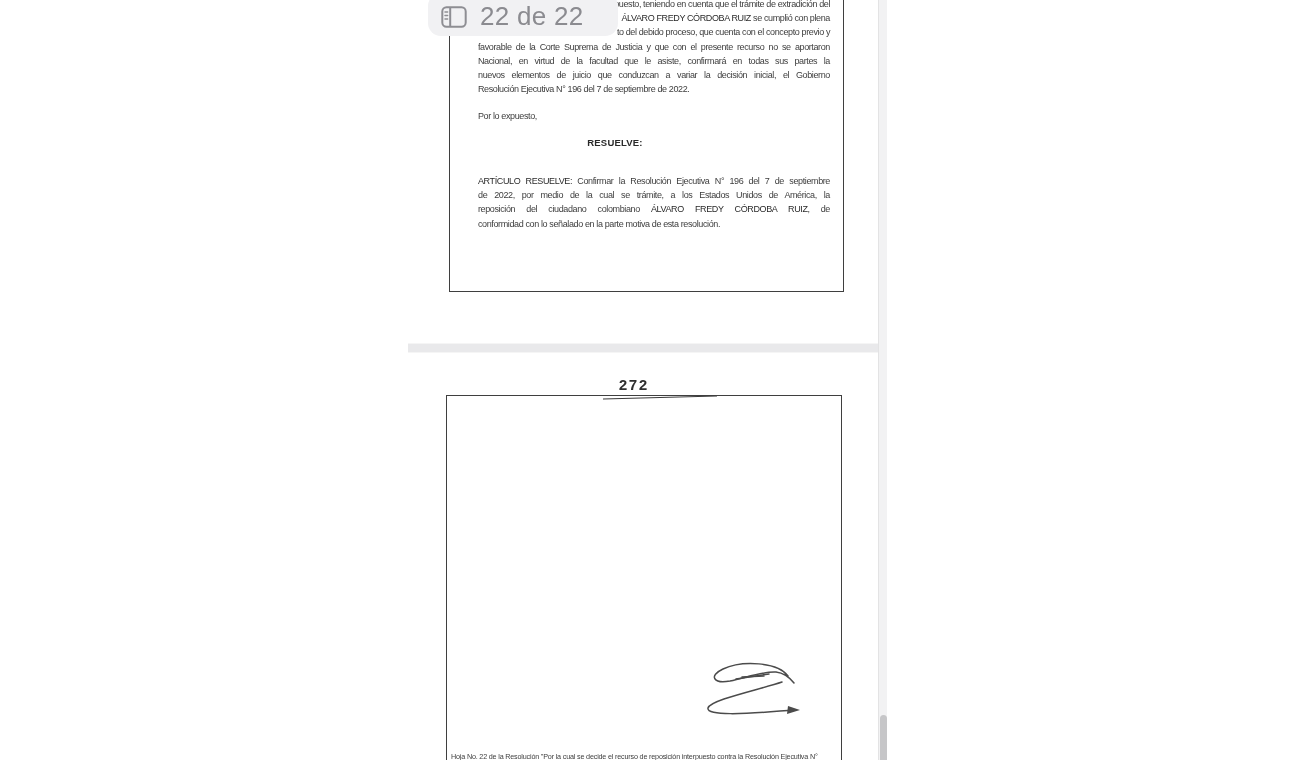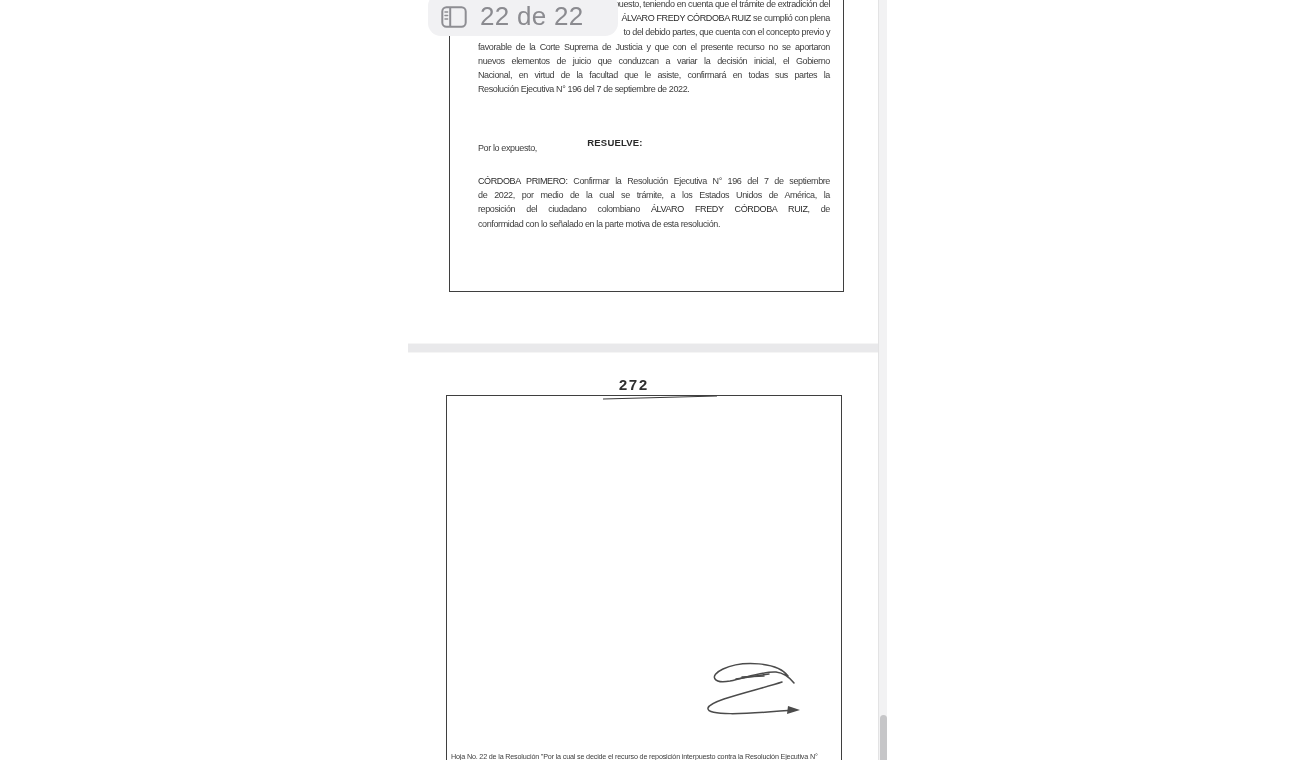--- a/index.html
+++ b/index.html
@@ -28,21 +28,21 @@
   .frame1{left:41px;top:-20px;width:395px;height:312px;}
   .frame2{left:38px;top:35px;width:396px;height:380px;border-bottom:none;}
 
   .doctext{position:absolute;color:var(--doc-text);font-size:9px;letter-spacing:-0.38px;line-height:14.2px;}
   .docline{height:14.2px;white-space:nowrap;overflow:visible;}
   .docline.just{white-space:normal;text-align:justify;text-align-last:justify;}
   .docline.right{text-align:right;}
   .bseg{font-weight:normal;color:var(--doc-bold);}
 
   .p1-toplines{left:70px;top:-3px;width:352px;}
-  .p1-por{left:70px;top:109px;width:352px;margin-top:32px;}
+  .p1-por{left:70px;top:109px;width:352px;}
   .p1-resuelve{left:41px;top:136px;width:332px;text-align:center;font-weight:bold;color:var(--doc-bold);font-size:9.5px;letter-spacing:0.2px;}
   .p1-art1{left:70px;top:174px;width:352px;}
 
   .folio-wrap{position:absolute;left:28px;top:16px;width:395px;text-align:center;}
   .folio{font-family:"Liberation Mono", monospace;font-weight:bold;font-size:15px;color:#2f2f2f;letter-spacing:1px;}
   .folio-line{position:absolute;left:195px;top:37px;width:114px;height:0;border-top:1.6px solid #3a3a3a;transform:rotate(-1.6deg);}
 
   .hdr{left:43px;top:390px;width:388px;font-size:7.2px;letter-spacing:-0.18px;line-height:13.4px;}
   .hdr .docline{height:13.4px;}
 
@@ -58,30 +58,30 @@
 </head>
 <body>
 
 <div class="viewer">
 
   <div class="page page1">
     <div class="frame frame1"></div>
     <div class="doctext p1-toplines">
         <div class="docline right"><span>xpuesto, teniendo en cuenta que el trámite de extradición del</span></div>
         <div class="docline right"><span class="bseg">ÁLVARO FREDY CÓRDOBA RUIZ</span><span> se cumplió con plena</span></div>
-        <div class="docline right"><span>to del debido partes, que cuenta con el concepto previo y</span></div>
+        <div class="docline right"><span>to del debido proceso, que cuenta con el concepto previo y</span></div>
         <div class="docline just"><span>favorable de la Corte Suprema de Justicia y que con el presente recurso no se aportaron</span></div>
+        <div class="docline just"><span>Nacional, en virtud de la facultad que le asiste, confirmará en todas sus partes la</span></div>
         <div class="docline just"><span>nuevos elementos de juicio que conduzcan a variar la decisión inicial, el Gobierno</span></div>
-        <div class="docline just"><span>Nacional, en virtud de la facultad que le asiste, confirmará en todas sus partes la</span></div>
         <div class="docline"><span>Resolución Ejecutiva N° 196 del 7 de septiembre de 2022.</span></div>
       </div>
     <div class="doctext p1-por">Por lo expuesto,</div>
     <div class="doctext p1-resuelve">RESUELVE:</div>
     <div class="doctext p1-art1">
-        <div class="docline just"><span class="bseg">CÓRDOBA PRIMERO:</span><span> Confirmar la Resolución Ejecutiva N° 196 del 7 de septiembre</span></div>
+        <div class="docline just"><span class="bseg">ARTÍCULO RESUELVE:</span><span> Confirmar la Resolución Ejecutiva N° 196 del 7 de septiembre</span></div>
         <div class="docline just"><span>de 2022, por medio de la cual se trámite, a los Estados Unidos de América, la</span></div>
         <div class="docline just"><span>reposición del ciudadano colombiano </span><span class="bseg">ÁLVARO FREDY CÓRDOBA RUIZ</span><span>, de</span></div>
         <div class="docline"><span>conformidad con lo señalado en la parte motiva de esta resolución.</span></div>
       </div>
   </div>
 
   <div class="separator"></div>
 
   <div class="page page2">
     <div class="folio-wrap">

